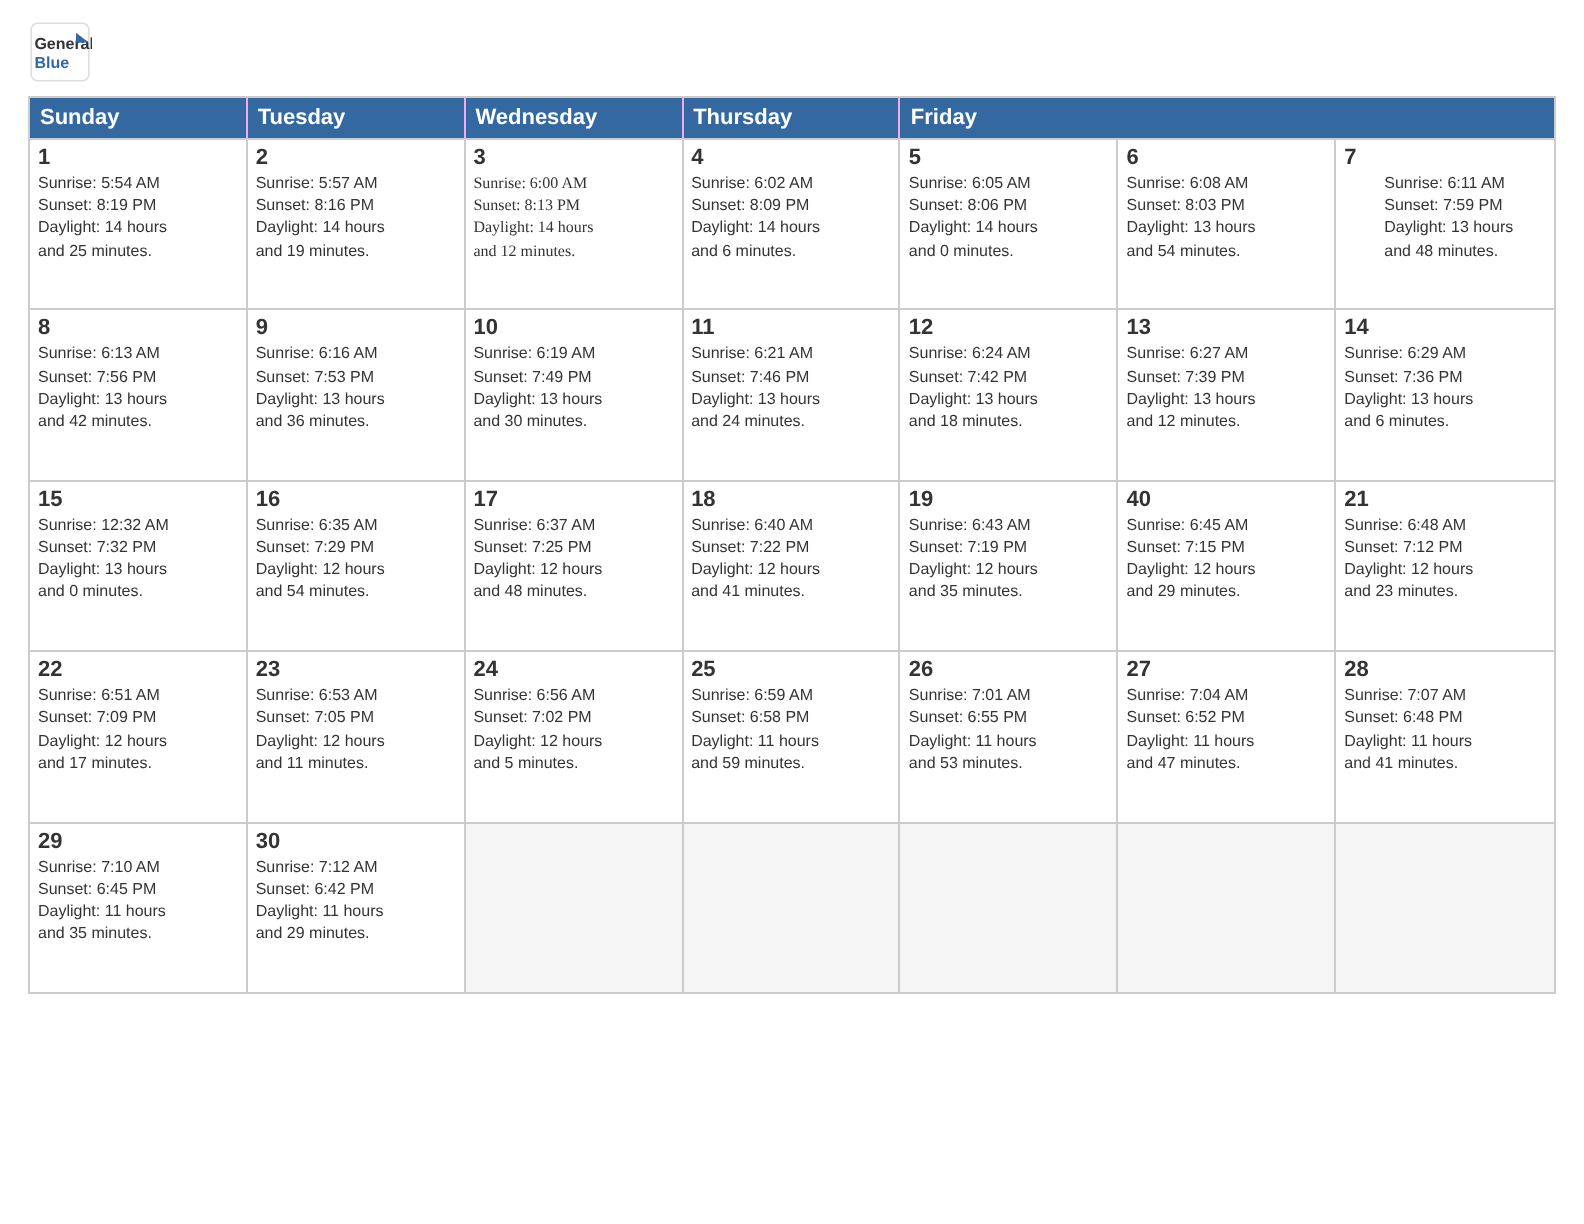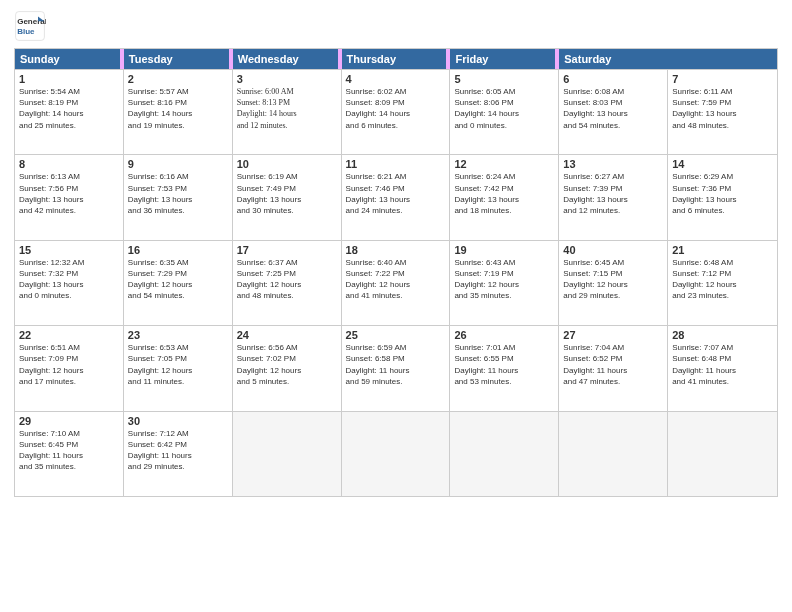--- a/index.html
+++ b/index.html
@@ -54,21 +54,21 @@
       display: grid;
       grid-template-columns: repeat(7, 1fr);
       background: #3369a0;
     }
     .cal-header-cell {
       color: #fff;
       font-size: 11px;
       font-weight: bold;
       padding: 4px 5px;
       text-align: left;
-      border-right: 4px solid #f0abfc;
+      border-right: 1px solid #f0abfc;
     }
     .cal-header-cell:last-child { border-right: none; }
     .cal-body {
       flex: 1;
       display: flex;
       flex-direction: column;
     }
     .cal-row {
       display: grid;
       grid-template-columns: repeat(7, 1fr);
@@ -116,21 +116,20 @@
     </div>
   </div>
 
   <div class="calendar">
     <div class="cal-header">
     <div class="cal-header-cell">Sunday</div>
         <div class="cal-header-cell">Tuesday</div>
         <div class="cal-header-cell">Wednesday</div>
         <div class="cal-header-cell">Thursday</div>
         <div class="cal-header-cell">Friday</div>
-        <div class="cal-header-cell">Saturday</div>
       </div>
     <div class="cal-body">
     <div class="cal-row">
           <div class="cal-cell">
             <span class="day-num">1</span>
             <div class="cell-text" style="white-space: pre-line;">Sunrise: 5:54 AM
 Sunset: 8:19 PM
 Daylight: 14 hours
 and 25 minutes.</div>
           </div>
@@ -164,21 +163,21 @@
           </div>
           <div class="cal-cell">
             <span class="day-num">6</span>
             <div class="cell-text" style="white-space: pre-line;">Sunrise: 6:08 AM
 Sunset: 8:03 PM
 Daylight: 13 hours
 and 54 minutes.</div>
           </div>
           <div class="cal-cell">
             <span class="day-num">7</span>
-            <div class="cell-text" style="white-space: pre-line;">Sunrise: 6:11 AM
+            <div class="cell-text" style="white-space: pre-line; margin-left: 20px;">Sunrise: 6:11 AM
 Sunset: 7:59 PM
 Daylight: 13 hours
 and 48 minutes.</div>
           </div>
         </div>
         <div class="cal-row">
           <div class="cal-cell">
             <span class="day-num">8</span>
             <div class="cell-text" style="white-space: pre-line;">Sunrise: 6:13 AM
 Sunset: 7:56 PM

